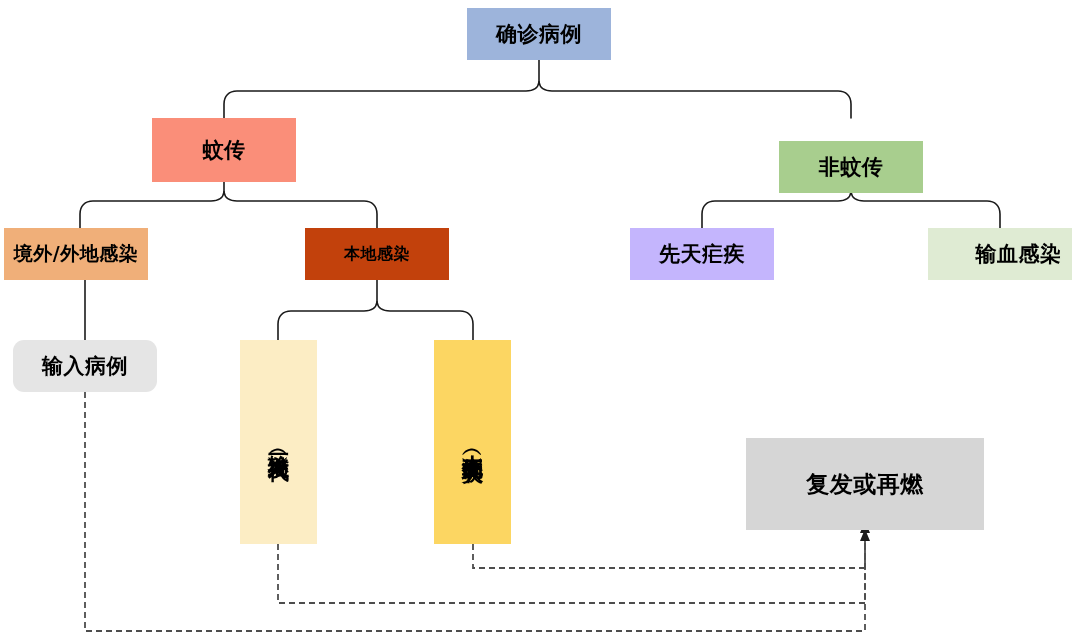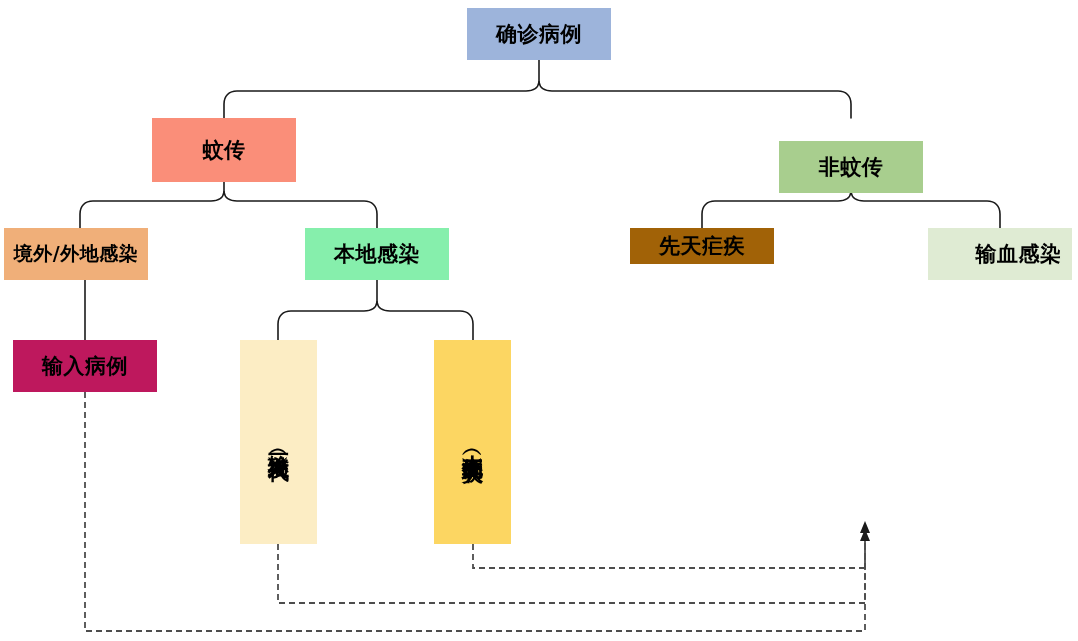--- a/index.html
+++ b/index.html
@@ -89,38 +89,41 @@
   </div>
 
   <div class="node" style="left:779px; top:118px; width:144px; height:52px; background:#A8CE8E; font-size:21px;margin-top:23px;">
     <span>非蚊传</span>
   </div>
 
   <div class="node" style="left:4px; top:228px; width:144px; height:52px; background:#F0AF79; font-size:19px;">
     <span>境外/外地感染</span>
   </div>
 
-  <div class="node" style="left:305px; top:228px; width:144px; height:52px; background:#86efac; font-size:21px;">
+  <div class="node" style="left:305px; top:228px; width:144px; height:52px; background:#c2410c; font-size:16px;">
     <span>本地感染</span>
   </div>
 
-  <div class="node" style="left:630px; top:228px; width:144px; height:36px; background:#a16207; font-size:21px;text-align:right;">
+  <div class="node" style="left:630px; top:228px; width:144px; height:52px; background:#c4b5fd; font-size:21px;text-align:right;">
     <span>先天疟疾</span>
   </div>
 
   <div class="node" style="left:928px; top:228px; width:144px; height:52px; background:#DFEBD3; font-size:21px;padding-left:37px;">
     <span>输血感染</span>
   </div>
 
-  <div class="node" style="left:13px; top:340px; width:144px; height:52px; background:#be185d; font-size:21px;">
+  <div class="node" style="left:13px; top:340px; width:144px; height:52px; background:#e5e5e5; font-size:21px;border-radius:11px;">
     <span>输入病例</span>
   </div>
 
   <div class="node vertical" style="left:240px; top:340px; width:77px; height:204px; background:#FCEDC4; font-size:21px;">
     <span>输入继发（一代）</span>
   </div>
 
   <div class="node vertical" style="left:434px; top:340px; width:77px; height:204px; background:#FCD662; font-size:21px;">
     <span>本土病例（无关联）</span>
   </div>
 
+  <div class="node" style="left:746px; top:438px; width:238px; height:92px; background:#D6D6D6; font-size:23px;">
+    <span>复发或再燃</span>
+  </div>
 
 </div>
 
 </body></html>

